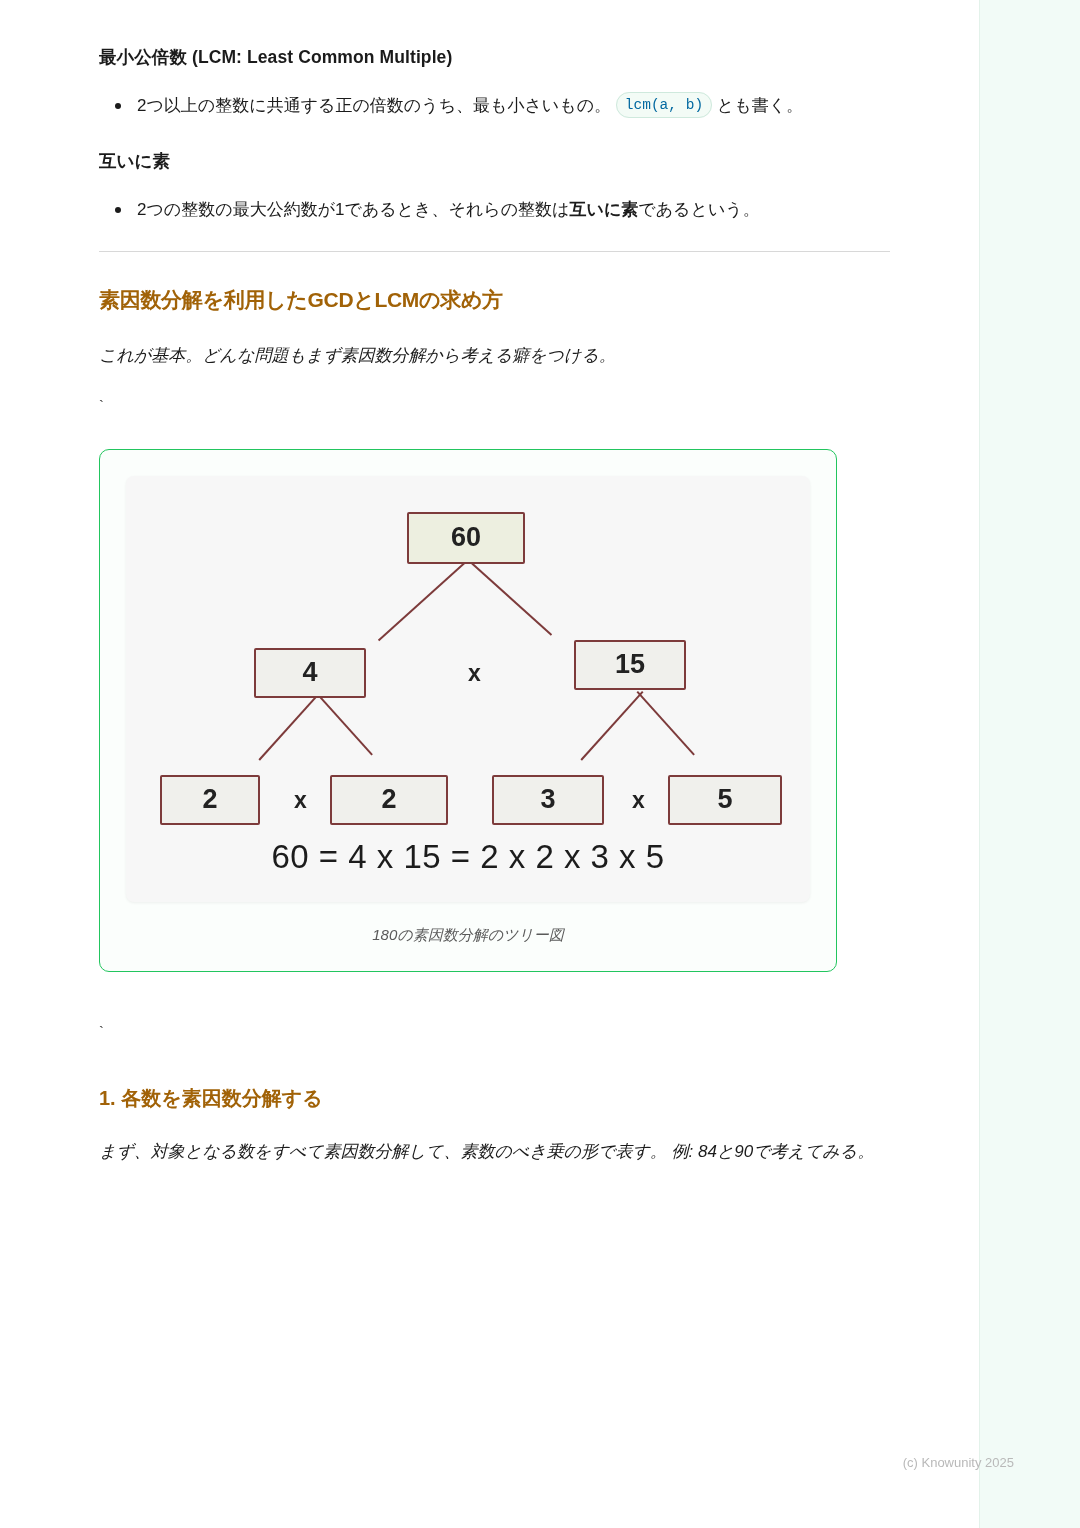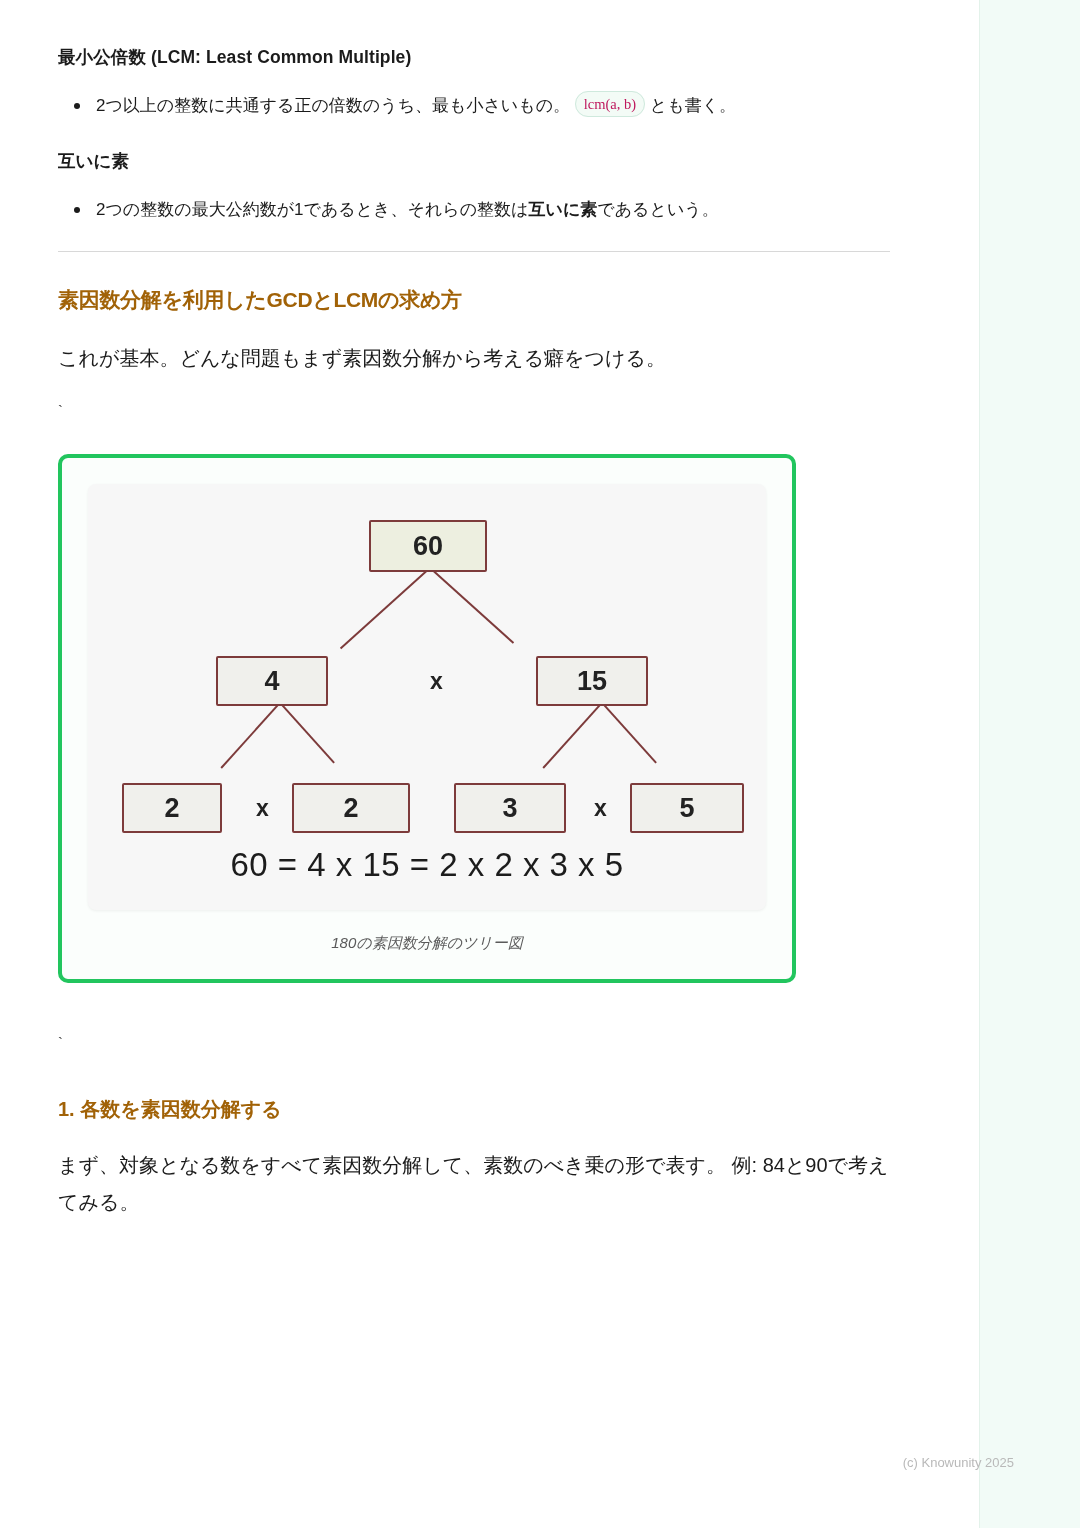--- a/index.html
+++ b/index.html
@@ -26,21 +26,21 @@
     background: #f2fbf7;
     border-left: 1px solid #e3f2ea;
   }
 
   .page {
     position: absolute;
     top: 0;
     left: 0;
     width: 980px;
     height: 100%;
-    padding: 44px 90px 0 58px;
+    padding: 44px 90px 0 99px;
     box-sizing: border-box;
   }
 
   h4.sub-head {
     font-size: 17.5px;
     font-weight: bold;
     margin: 0 0 20px 0;
     line-height: 1.5;
     letter-spacing: 0.1px;
   }
@@ -62,25 +62,25 @@
     position: absolute;
     left: -22px;
     top: 13px;
     width: 6px;
     height: 6px;
     border-radius: 50%;
     background: #1b1b1b;
   }
 
   code.inline-code {
-    font-family: Liberation Serif, serif;
+    font-family: Liberation Mono, monospace;
     font-size: 14.5px;
     background: #f3fbf6;
     border: 1px solid #cfe9dd;
-    color: #be185d;
+    color: #0369a1;
     border-radius: 13px;
     padding: 4px 8px;
     white-space: nowrap;
     vertical-align: 2px;
   }
 
   .serif {
     font-family: "Liberation Serif", serif;
   }
 
@@ -96,36 +96,37 @@
 
   h2.section-title {
     font-size: 21px;
     font-weight: bold;
     color: #a16207;
     margin: 0 0 26px 0;
     letter-spacing: -0.3px;
   }
 
   p.body-text {
-    font-size: 20px;
+    font-size: 17px;
     line-height: 1.85;
     margin: 0 0 26px 0;
+    font-style: italic;
   }
 
   p.tick {
     font-size: 15px;
     line-height: 1;
     margin: 0 0 36px 0;
     color: #333;
   }
 
   
   .figure-card {
     margin: 16px 0 0 0;
-    border: 4px solid #22c55e;
+    border: 1px solid #22c55e;
     border-radius: 10px;
     background: #fbfefc;
     padding: 26px;
     box-sizing: border-box;
     width: 738px;
   }
   .figure-inner {
     background: #f7f7f7;
     border-radius: 8px;
     padding: 18px 12px 26px 12px;
@@ -245,21 +246,21 @@
         <div class="edge" style="left:178px; top:197px; width:85px; transform:rotate(48deg);"></div>
         <div class="edge" style="left:182px; top:197px; width:92px; transform:rotate(-48deg) translateX(-92px);"></div>
 
         <div class="edge" style="left:500px; top:197px; width:85px; transform:rotate(48deg);"></div>
         <div class="edge" style="left:504px; top:197px; width:92px; transform:rotate(-48deg) translateX(-92px);"></div>
 
         <div class="node lvl0" style="left:269px; top:18px; width:118px; height:52px;">60</div>
 
         <div class="node" style="left:116px; top:154px; width:112px; height:50px;">4</div>
         <div class="xsign" style="left:330px; top:166px;">x</div>
-        <div class="node" style="left:436px; top:154px; width:112px; height:50px;">15</div>
+        <div class="node" style="left:436px; top:146px; width:112px; height:50px;">15</div>
 
         <div class="node" style="left:22px; top:281px; width:100px; height:50px;">2</div>
         <div class="xsign" style="left:156px; top:293px;">x</div>
         <div class="node" style="left:192px; top:281px; width:118px; height:50px;">2</div>
 
         <div class="node" style="left:354px; top:281px; width:112px; height:50px;">3</div>
         <div class="xsign" style="left:494px; top:293px;">x</div>
         <div class="node" style="left:530px; top:281px; width:114px; height:50px;">5</div>
       </div>
 

